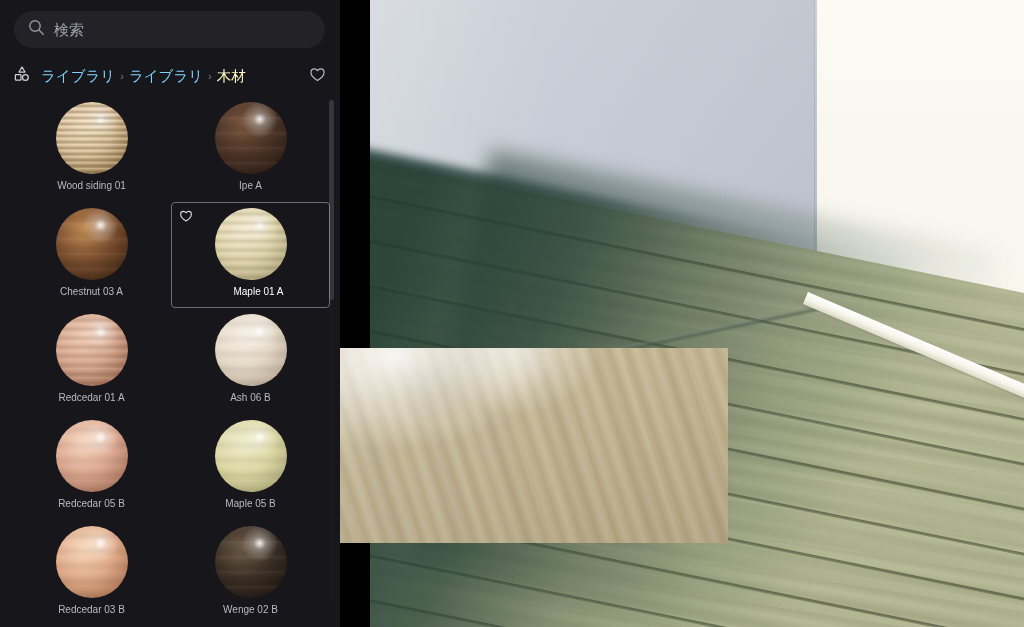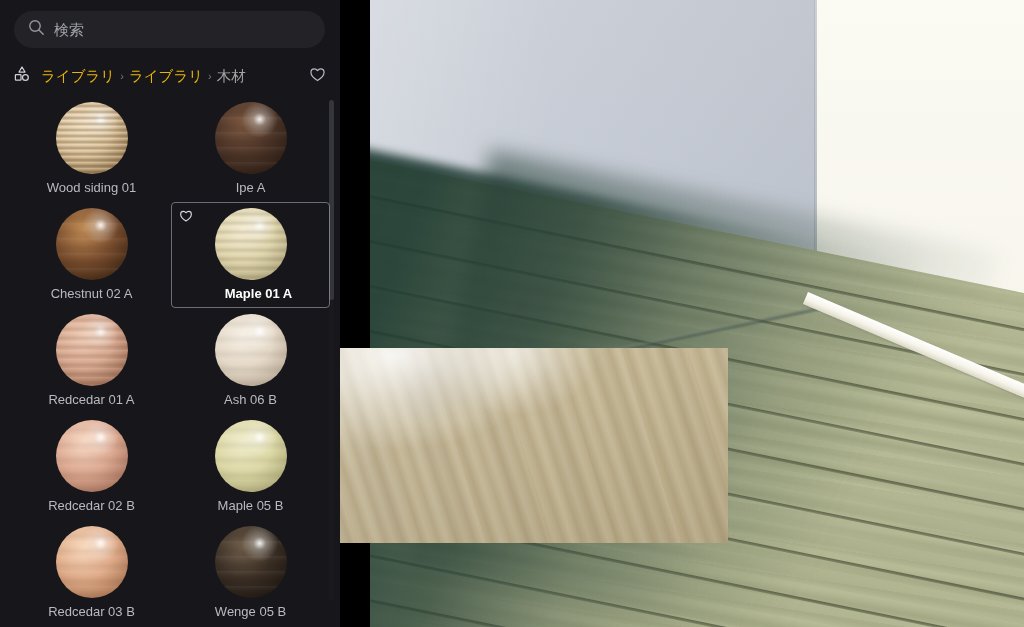--- a/index.html
+++ b/index.html
@@ -260,24 +260,24 @@
   .crumb-row {
     position: absolute;
     left: 12px; top: 62px;
     width: 316px; height: 28px;
     display: flex;
     align-items: center;
   }
   .lib-icon { flex: 0 0 auto; margin-right: 9px; display: block; }
   .crumb {
     font-size: 14.5px;
-    color: #eab308;
+    color: #7dd3fc;
     white-space: nowrap;
   }
-  .crumb.active { color: #a3a3a3; }
+  .crumb.active { color: #fef9c3; }
   .crumb-sep {
     font-size: 11px;
     color: #7b7b85;
     margin: 0 5px;
     line-height: 1;
   }
   .fav-header-btn {
     position: absolute;
     right: 0; top: 3px;
     width: 22px; height: 22px;
@@ -314,28 +314,28 @@
   .cell.selected {
     border-color: #6d6d78;
   }
   .sphere {
     width: 72px; height: 72px;
     border-radius: 50%;
     flex: 0 0 auto;
   }
   .cell-label {
     margin-top: 6px;
-    font-size: 13px;
+    font-size: 10px;
     color: #b9b9c1;
     text-align: left;
     white-space: nowrap;
   }
   .cell.selected .cell-label {
     color: #ffffff;
-    font-weight: bold;
+    font-weight: normal;
     padding-left: 16px;
   }
   .cell-fav {
     position: absolute;
     left: 6px; top: 5px;
     width: 16px; height: 16px;
   }
 
   
   #scroll-track {
@@ -426,52 +426,52 @@
           <div class="cell">
             <div class="sphere" style="background: repeating-linear-gradient(rgba(255, 255, 255, 0.3) 0px, rgba(255, 255, 255, 0) 2px, rgba(0, 0, 0, 0.22) 4px, rgba(0, 0, 0, 0) 6px), radial-gradient(circle at 62% 24%, rgba(255, 255, 255, 0.92) 0%, rgba(255, 255, 255, 0.35) 9%, rgba(255, 255, 255, 0) 26%), radial-gradient(circle at 38% 30%, rgb(240, 220, 187) 0%, rgb(216, 189, 147) 46%, rgb(138, 107, 65) 96%), linear-gradient(rgb(216, 189, 147), rgb(216, 189, 147));"></div>
             <div class="cell-label">Wood siding 01</div>
           </div>
           <div class="cell">
             <div class="sphere" style="background: repeating-linear-gradient(rgba(255, 255, 255, 0.05) 0px, rgba(255, 255, 255, 0) 5px, rgba(0, 0, 0, 0.05) 10px, rgba(0, 0, 0, 0) 15px), radial-gradient(circle at 62% 24%, rgba(255, 255, 255, 0.92) 0%, rgba(255, 255, 255, 0.35) 9%, rgba(255, 255, 255, 0) 26%), radial-gradient(circle at 38% 30%, rgb(121, 85, 61) 0%, rgb(76, 52, 39) 46%, rgb(36, 23, 16) 96%), linear-gradient(rgb(76, 52, 39), rgb(76, 52, 39));"></div>
             <div class="cell-label">Ipe A</div>
           </div>
           <div class="cell">
             <div class="sphere" style="background: repeating-linear-gradient(rgba(255, 255, 255, 0.05) 0px, rgba(255, 255, 255, 0) 5px, rgba(0, 0, 0, 0.05) 10px, rgba(0, 0, 0, 0) 15px), radial-gradient(circle at 62% 24%, rgba(255, 255, 255, 0.92) 0%, rgba(255, 255, 255, 0.35) 9%, rgba(255, 255, 255, 0) 26%), radial-gradient(circle at 38% 30%, rgb(192, 138, 83) 0%, rgb(122, 78, 46) 46%, rgb(48, 28, 14) 96%), linear-gradient(rgb(122, 78, 46), rgb(122, 78, 46));"></div>
-            <div class="cell-label">Chestnut 02 A</div>
+            <div class="cell-label">Chestnut 03 A</div>
           </div>
           <div class="cell selected">
             <div class="cell-fav"><svg width="16" height="16" viewBox="0 0 20 20">
                 <path d="M10 16.2 C10 16.2 3.3 12.2 3.3 7.8 C3.3 5.7 4.9 4.2 6.7 4.2 C8.1 4.2 9.3 5 10 6 C10.7 5 11.9 4.2 13.3 4.2 C15.1 4.2 16.7 5.7 16.7 7.8 C16.7 12.2 10 16.2 10 16.2 Z" fill="none" stroke="#d8d8e0" stroke-width="1.4" stroke-linejoin="round"></path>
               </svg></div>
             <div class="sphere" style="background: repeating-linear-gradient(rgba(255, 255, 255, 0.13) 0px, rgba(255, 255, 255, 0) 3px, rgba(0, 0, 0, 0.1) 6px, rgba(0, 0, 0, 0) 9px), radial-gradient(circle at 62% 24%, rgba(255, 255, 255, 0.92) 0%, rgba(255, 255, 255, 0.35) 9%, rgba(255, 255, 255, 0) 26%), radial-gradient(circle at 38% 30%, rgb(243, 234, 208) 0%, rgb(222, 211, 169) 46%, rgb(161, 150, 109) 96%), linear-gradient(rgb(222, 211, 169), rgb(222, 211, 169));"></div>
             <div class="cell-label">Maple 01 A</div>
           </div>
           <div class="cell">
             <div class="sphere" style="background: repeating-linear-gradient(rgba(255, 255, 255, 0.13) 0px, rgba(255, 255, 255, 0) 3px, rgba(0, 0, 0, 0.1) 6px, rgba(0, 0, 0, 0) 9px), radial-gradient(circle at 62% 24%, rgba(255, 255, 255, 0.92) 0%, rgba(255, 255, 255, 0.35) 9%, rgba(255, 255, 255, 0) 26%), radial-gradient(circle at 38% 30%, rgb(238, 201, 178) 0%, rgb(214, 166, 140) 46%, rgb(141, 91, 67) 96%), linear-gradient(rgb(214, 166, 140), rgb(214, 166, 140));"></div>
             <div class="cell-label">Redcedar 01 A</div>
           </div>
           <div class="cell">
             <div class="sphere" style="background: repeating-linear-gradient(rgba(255, 255, 255, 0.05) 0px, rgba(255, 255, 255, 0) 5px, rgba(0, 0, 0, 0.05) 10px, rgba(0, 0, 0, 0) 15px), radial-gradient(circle at 62% 24%, rgba(255, 255, 255, 0.92) 0%, rgba(255, 255, 255, 0.35) 9%, rgba(255, 255, 255, 0) 26%), radial-gradient(circle at 38% 30%, rgb(246, 239, 228) 0%, rgb(228, 216, 198) 46%, rgb(171, 154, 134) 96%), linear-gradient(rgb(228, 216, 198), rgb(228, 216, 198));"></div>
             <div class="cell-label">Ash 06 B</div>
           </div>
           <div class="cell">
             <div class="sphere" style="background: repeating-linear-gradient(rgba(255, 255, 255, 0.05) 0px, rgba(255, 255, 255, 0) 5px, rgba(0, 0, 0, 0.05) 10px, rgba(0, 0, 0, 0) 15px), radial-gradient(circle at 62% 24%, rgba(255, 255, 255, 0.92) 0%, rgba(255, 255, 255, 0.35) 9%, rgba(255, 255, 255, 0) 26%), radial-gradient(circle at 38% 30%, rgb(247, 215, 194) 0%, rgb(220, 168, 144) 46%, rgb(148, 96, 74) 96%), linear-gradient(rgb(220, 168, 144), rgb(220, 168, 144));"></div>
-            <div class="cell-label">Redcedar 02 B</div>
+            <div class="cell-label">Redcedar 05 B</div>
           </div>
           <div class="cell">
             <div class="sphere" style="background: repeating-linear-gradient(rgba(255, 255, 255, 0.05) 0px, rgba(255, 255, 255, 0) 5px, rgba(0, 0, 0, 0.05) 10px, rgba(0, 0, 0, 0) 15px), radial-gradient(circle at 62% 24%, rgba(255, 255, 255, 0.92) 0%, rgba(255, 255, 255, 0.35) 9%, rgba(255, 255, 255, 0) 26%), radial-gradient(circle at 38% 30%, rgb(239, 236, 203) 0%, rgb(220, 215, 164) 46%, rgb(157, 152, 104) 96%), linear-gradient(rgb(220, 215, 164), rgb(220, 215, 164));"></div>
             <div class="cell-label">Maple 05 B</div>
           </div>
           <div class="cell">
             <div class="sphere" style="background: repeating-linear-gradient(rgba(255, 255, 255, 0.05) 0px, rgba(255, 255, 255, 0) 5px, rgba(0, 0, 0, 0.05) 10px, rgba(0, 0, 0, 0) 15px), radial-gradient(circle at 62% 24%, rgba(255, 255, 255, 0.92) 0%, rgba(255, 255, 255, 0.35) 9%, rgba(255, 255, 255, 0) 26%), radial-gradient(circle at 38% 30%, rgb(248, 216, 187) 0%, rgb(223, 171, 137) 46%, rgb(151, 97, 63) 96%), linear-gradient(rgb(223, 171, 137), rgb(223, 171, 137));"></div>
             <div class="cell-label">Redcedar 03 B</div>
           </div>
           <div class="cell">
             <div class="sphere" style="background: repeating-linear-gradient(rgba(255, 255, 255, 0.05) 0px, rgba(255, 255, 255, 0) 5px, rgba(0, 0, 0, 0.05) 10px, rgba(0, 0, 0, 0) 15px), radial-gradient(circle at 62% 24%, rgba(255, 255, 255, 0.92) 0%, rgba(255, 255, 255, 0.35) 9%, rgba(255, 255, 255, 0) 26%), radial-gradient(circle at 38% 30%, rgb(109, 92, 72) 0%, rgb(59, 47, 37) 46%, rgb(23, 17, 12) 96%), linear-gradient(rgb(59, 47, 37), rgb(59, 47, 37));"></div>
-            <div class="cell-label">Wenge 05 B</div>
+            <div class="cell-label">Wenge 02 B</div>
           </div>
         </div>
     </div>
 
     <div id="scroll-track">
       <div id="scroll-thumb"></div>
     </div>
 
   </div>
 </div>

